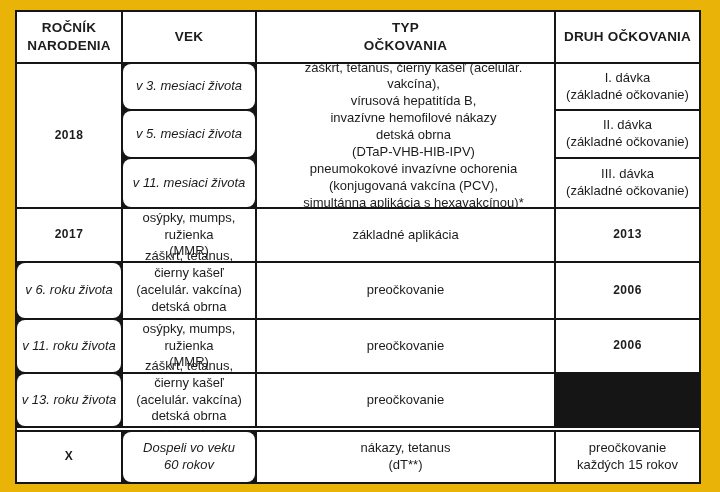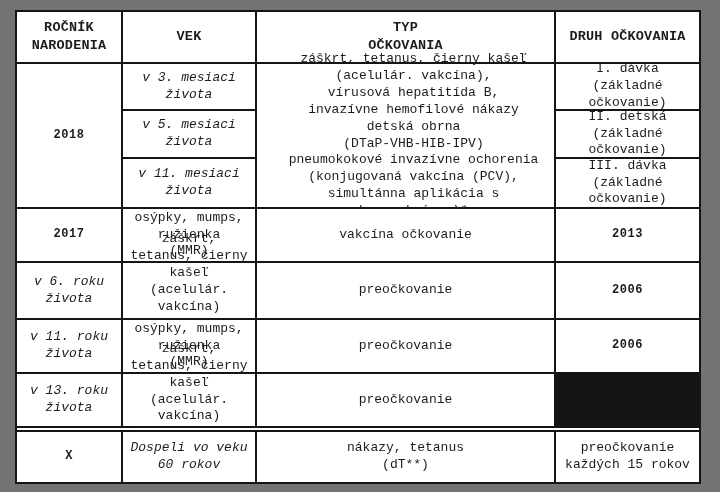--- a/index.html
+++ b/index.html
@@ -1,21 +1,21 @@
 <!DOCTYPE html>
 <html><head>
 <meta charset="utf-8">
 <style>
   html, body { margin: 0; padding: 0; background: #ffffff; }
   #page {
     position: relative;
     width: 720px;
     height: 492px;
-    background: #737373;
-    font-family: Liberation Mono, monospace;
+    background: #eab308;
+    font-family: Liberation Sans, sans-serif;
     color: #1c1c1c;
     overflow: hidden;
   }
   #vax-table {
     position: absolute;
     left: 15px;
     top: 10px;
     width: 686px;
     box-sizing: border-box;
     background: #151515;           
@@ -32,21 +32,21 @@
     justify-content: center;
     text-align: center;
     white-space: pre-line;
     box-sizing: border-box;
     padding: 1px 4px;
     font-size: 13px;
     line-height: 1.3;
   }
   .hdr    { font-weight: bold; font-size: 13.5px; letter-spacing: 0.2px; }
   .year   { font-weight: bold; font-size: 12px; letter-spacing: 0.5px; }
-  .age    { font-style: italic; }
+  .age    { font-style: italic; border-radius: 8px; }
   .span3r1 { grid-row: 2 / span 3; grid-column: 1; }
   .span3r3 { grid-row: 2 / span 3; grid-column: 3; padding-left: 20px; }
   .divider { grid-column: 1 / -1; background: #ffffff; padding: 0; }
 </style>
 </head>
 <body>
 
 <div id="page">
   <div id="vax-table">
 
@@ -63,30 +63,30 @@
 vírusová hepatitída B,
 invazívne hemofilové nákazy
 detská obrna
 (DTaP-VHB-HIB-IPV)
 pneumokokové invazívne ochorenia
 (konjugovaná vakcína (PCV),
 simultánna aplikácia s hexavakcínou)*</div>
     <div class="cell">I. dávka
 (základné očkovanie)</div>
     <div class="cell age">v 5. mesiaci života</div>
-    <div class="cell">II. detská
+    <div class="cell">II. dávka
 (základné očkovanie)</div>
     <div class="cell age">v 11. mesiaci života</div>
     <div class="cell">III. dávka
 (základné očkovanie)</div>
 
     <div class="cell year">2017</div>
     <div class="cell">osýpky, mumps, ružienka
 (MMR)</div>
-    <div class="cell">vakcína očkovanie</div>
+    <div class="cell">základné aplikácia</div>
 
     <div class="cell year">2013</div>
     <div class="cell age">v 6. roku života</div>
     <div class="cell">záškrt, tetanus, čierny kašeľ (acelulár. vakcína)
 detská obrna
 (DTaP-IPV)</div>
     <div class="cell">preočkovanie</div>
 
     <div class="cell year">2006</div>
     <div class="cell age">v 11. roku života</div>

